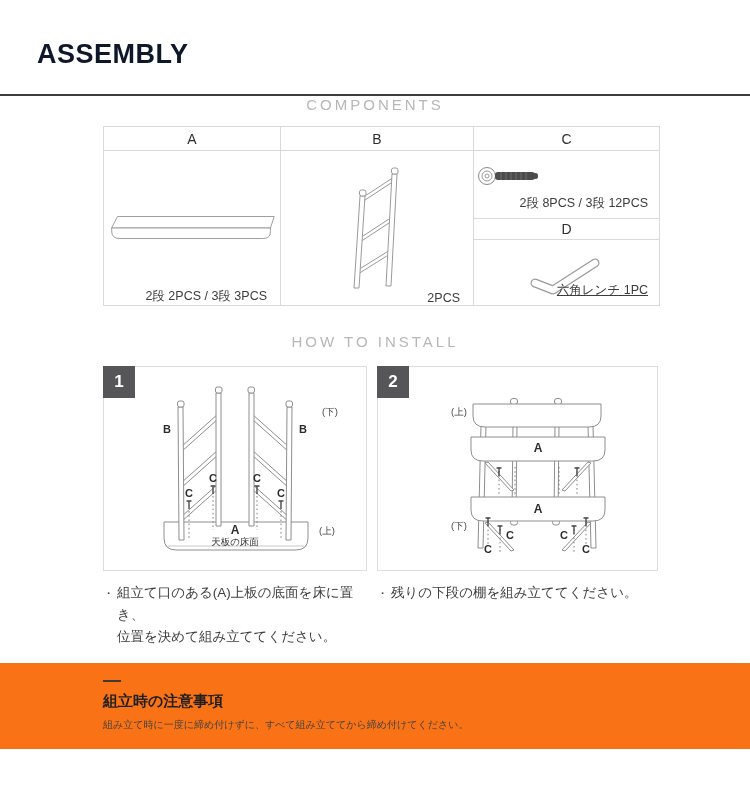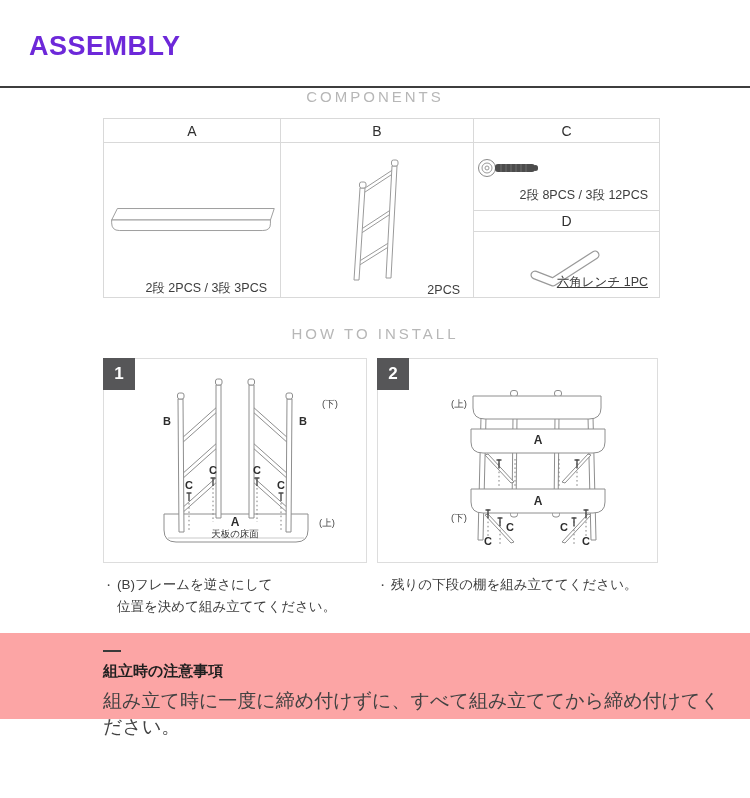--- a/index.html
+++ b/index.html
@@ -4,22 +4,22 @@
 <style>
   * { box-sizing: border-box; }
   html,body { margin:0; padding:0; }
   body {
     width:750px; height:798px; background:#fff; overflow:hidden;
     font-family:"Liberation Sans","DejaVu Sans",sans-serif; color:#333;
   }
   svg text { font-family:"Liberation Sans","DejaVu Sans",sans-serif; }
 
   .page-title {
-    margin:4px; padding:27px 0 0 25px;
-    font-size:27px; font-weight:bold; letter-spacing:.5px; color:#6d28d9;
+    margin:12px; padding:27px 0 0 25px;
+    font-size:27px; font-weight:bold; letter-spacing:.5px; color:#0f172a;
   }
   .top-rule { border:none; border-top:2px solid #3d3d3d; margin:24px 0 0 0; }
 
   .section-label {
     text-align:center; font-size:15px; letter-spacing:3px;
     color:#b7b7b7; font-weight:500;
   }
   .components-label { }
   .install-label   { margin-top:27px; }
 
@@ -56,24 +56,24 @@
   .panel svg { position:absolute; left:0; top:0; }
 
   
   .captions { display:flex; margin:11px 0 0 103px; font-size:13.5px; color:#3e3e3e; }
   .caption { display:flex; line-height:22px; }
   .cap-bullet { flex:none; width:14px; font-size:11px; }
   .caption-1 { width:274px; }
   .caption-2 { flex:1; }
 
   
-  .notice { margin-top:15px; background:#fca5a5; height:86px; padding:13px 20px 0 103px; }
+  .notice { margin-top:15px; background:#f97316; height:86px; padding:13px 20px 0 103px; }
   .notice-dash { width:18px; border-top:2px solid #3a3a3a; margin:4px 0 10px; }
   .notice-heading { margin:0; font-size:15px; font-weight:bold; color:#1f1f1f; }
-  .notice-body { margin:7px 0 0; font-size:19px; color:#424242; }
+  .notice-body { margin:7px 0 0; font-size:10px; color:#424242; }
 </style>
 </head>
 <body>
 
 <div>
 
   <h1 class="page-title">ASSEMBLY</h1>
   <hr class="top-rule">
 
   <div class="section-label components-label">COMPONENTS</div>
@@ -241,21 +241,21 @@
         <text x="81" y="48" font-size="9.5" fill="#444" text-anchor="middle">(上)</text>
         <text x="81" y="162" font-size="9.5" fill="#444" text-anchor="middle">(下)</text>
       </svg>
     </div>
   </div>
 
   <div class="captions">
     <div class="caption caption-1">
       <span class="cap-bullet">・</span>
       <div>
-        <div>(B)フレームを逆さにして</div>
+        <div>組立て口のある(A)上板の底面を床に置き、</div>
         <div>位置を決めて組み立ててください。</div>
       </div>
     </div>
     <div class="caption caption-2">
       <span class="cap-bullet">・</span>
       <div>
         <div>残りの下段の棚を組み立ててください。</div>
       </div>
     </div>
   </div>

